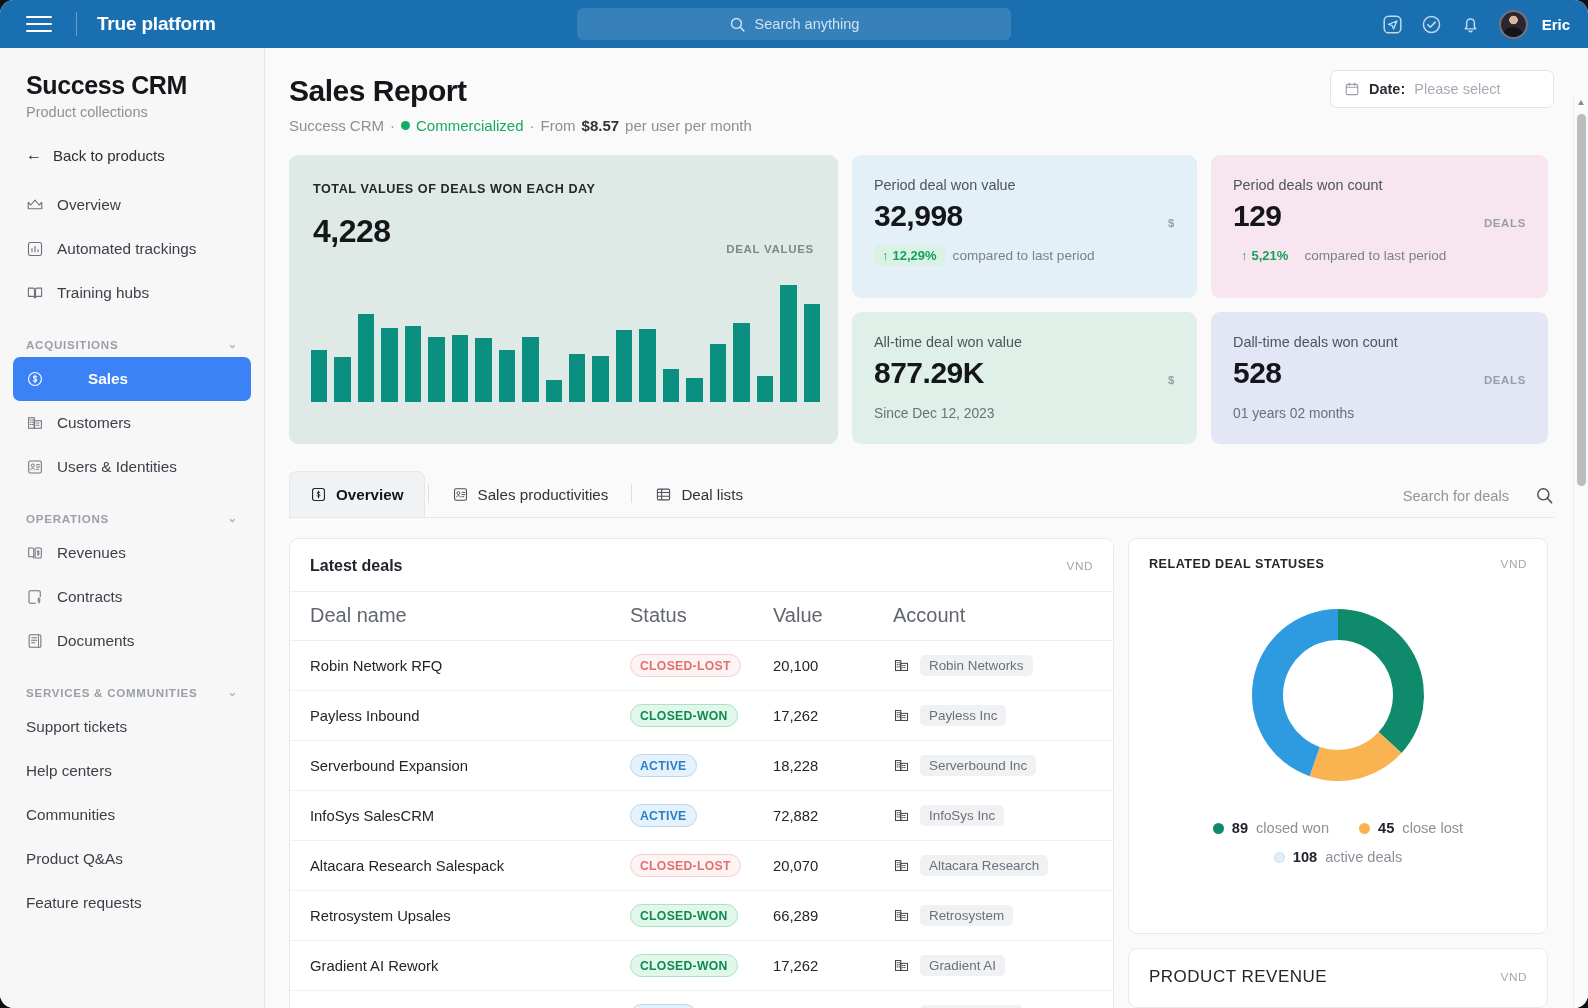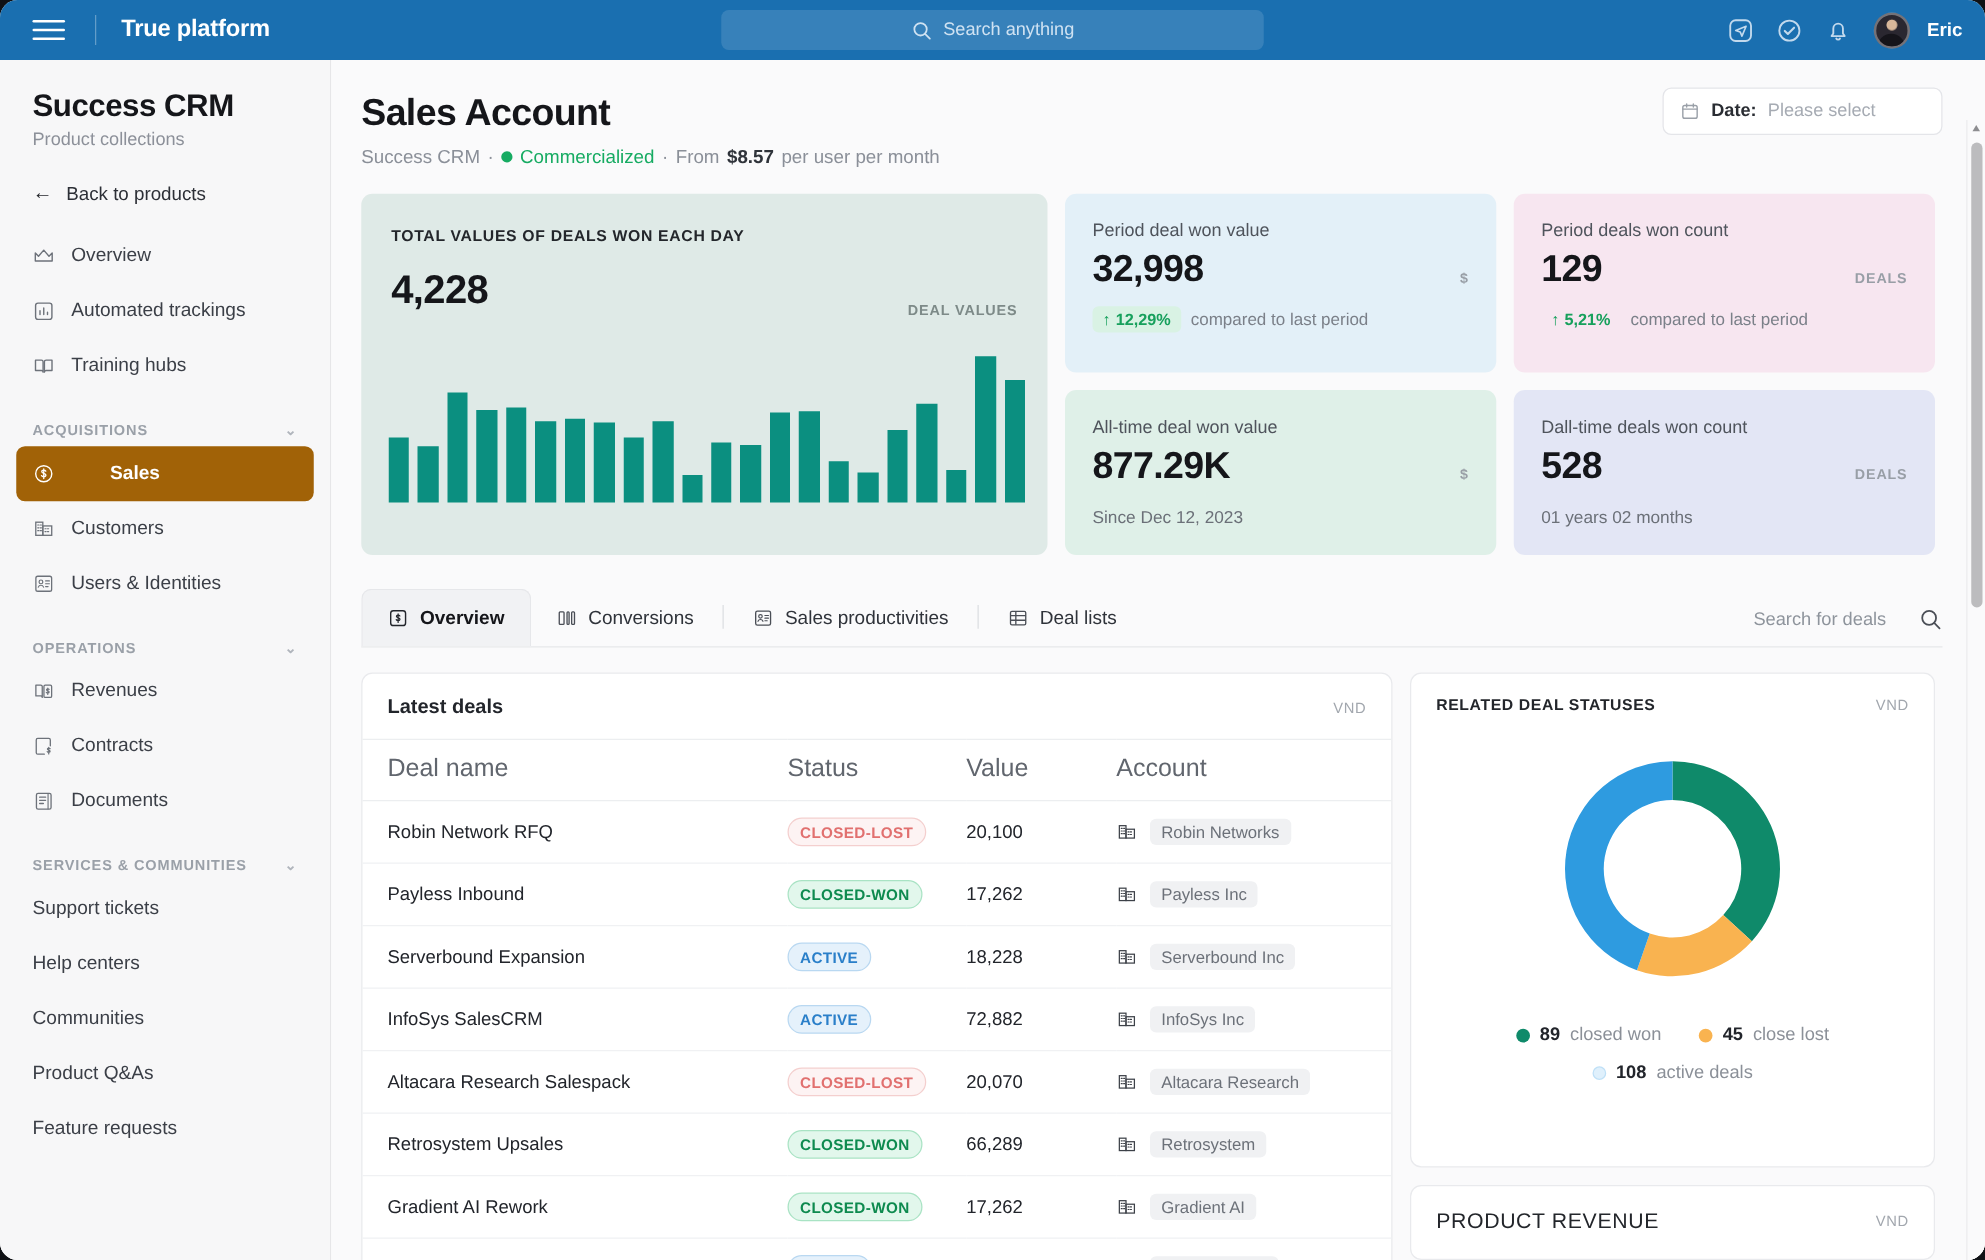--- a/index.html
+++ b/index.html
@@ -76,21 +76,21 @@
     display: flex; align-items: center; gap: 11px;
     padding: 26px 26px 0; font-size: 15px; color: #2c2f36; cursor: pointer;
   }
   .back-row .arrow { font-size: 16px; color: #24262b; }
   .nav { margin-top: 19px; }
   .nav-item {
     display: flex; align-items: center; gap: 13px;
     height: 44px; margin: 0 13px; padding: 0 13px;
     border-radius: 7px; color: #3b3f47; font-size: 15.3px; cursor: pointer;
   }
-  .nav-item.active { background: #a16207; color: #fff; font-weight: 600; gap: 44px; }
+  .nav-item.active { background: #3b82f6; color: #fff; font-weight: 600; gap: 44px; }
   .nav-item .ico { width: 18px; height: 18px; flex: none; display: block; }
   .nav-item.plain { padding-left: 13px; }
   .sec-head {
     display: flex; align-items: center; justify-content: space-between;
     margin: 22px 26px 6px; font-size: 11.6px; font-weight: 700;
     color: #9aa0a8; letter-spacing: .72px;
     cursor: pointer;
   }
   .sec-head .chev { color: #b0b5bc; }
 
@@ -376,21 +376,21 @@
       </div>
       <div class="nav-item plain">
         <span>Feature requests</span>
       </div>
     </div>
   </div>
 
   <div class="main">
     <div class="main-pad">
 
-      <div class="page-title">Sales Account</div>
+      <div class="page-title">Sales Report</div>
       <div class="page-sub">
         <span>Success CRM</span>
         <span>·</span>
         <span class="dot-green"></span>
         <span class="green">Commercialized</span>
         <span>·</span>
         <span>From</span>
         <b>$8.57</b>
         <span>per user per month</span>
       </div>
@@ -479,28 +479,20 @@
         </div>
       </div>
 
       <div class="tabs-row">
         <div class="tab active">
           <svg width="17" height="17" viewBox="0 0 24 24" fill="none">
             <rect x="3.6" y="3.6" width="16.8" height="16.8" rx="3" stroke="#22252b" stroke-width="1.6"></rect>
             <path d="M12 7.2v9.6M14 9.6c-.4-.7-1.1-1.1-2-1.1-1.1 0-1.9.6-1.9 1.5 0 2 4 1.1 4 3.2 0 .9-.9 1.6-2.1 1.6-.9 0-1.7-.4-2.1-1.1" stroke="#22252b" stroke-width="1.4" stroke-linecap="round"></path>
           </svg>
           <span>Overview</span>
-        </div>
-        <div class="tab">
-          <svg width="17" height="17" viewBox="0 0 24 24" fill="none">
-            <rect x="3.4" y="5" width="5.4" height="14" rx="1" stroke="#4a4e56" stroke-width="1.5"></rect>
-            <rect x="12.2" y="5" width="2.3" height="14" rx="1" stroke="#4a4e56" stroke-width="1.5"></rect>
-            <rect x="17.4" y="5" width="3.2" height="14" rx="1" stroke="#4a4e56" stroke-width="1.5"></rect>
-          </svg>
-          <span>Conversions</span>
         </div>
         <div class="tab-sep"></div>
         <div class="tab">
           <svg width="17" height="17" viewBox="0 0 24 24" fill="none">
             <rect x="3.6" y="4" width="16.8" height="16" rx="2" stroke="#4a4e56" stroke-width="1.5"></rect>
             <circle cx="9" cy="10" r="2" stroke="#4a4e56" stroke-width="1.3"></circle>
             <path d="M6.2 15.6c.5-1.3 1.6-2 2.8-2s2.3.7 2.8 2M14 9h4M14 12h4M14 15h2.6" stroke="#4a4e56" stroke-width="1.3" stroke-linecap="round"></path>
           </svg>
           <span>Sales productivities</span>
         </div>

